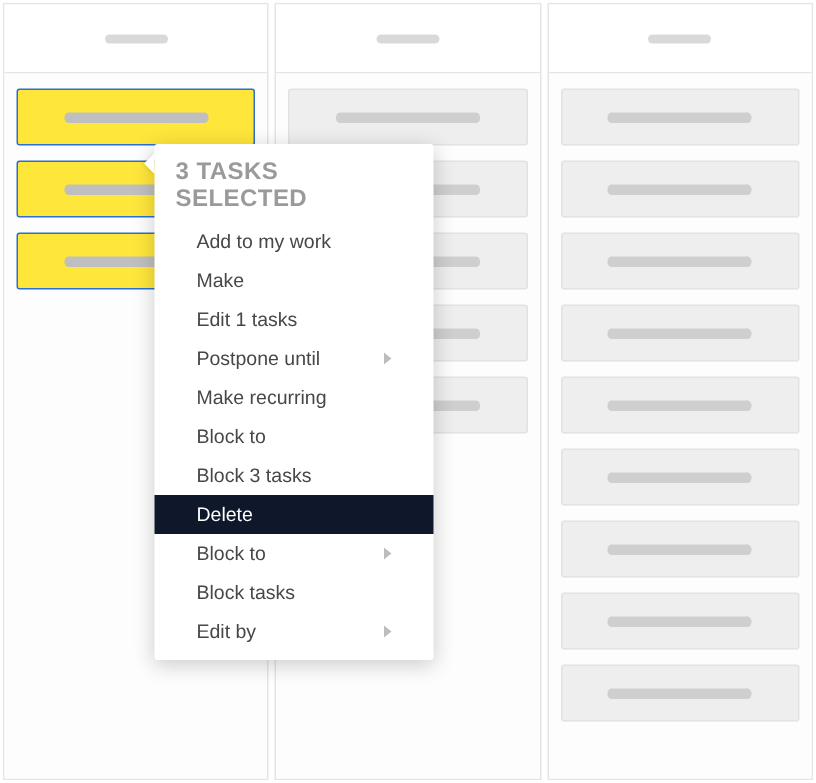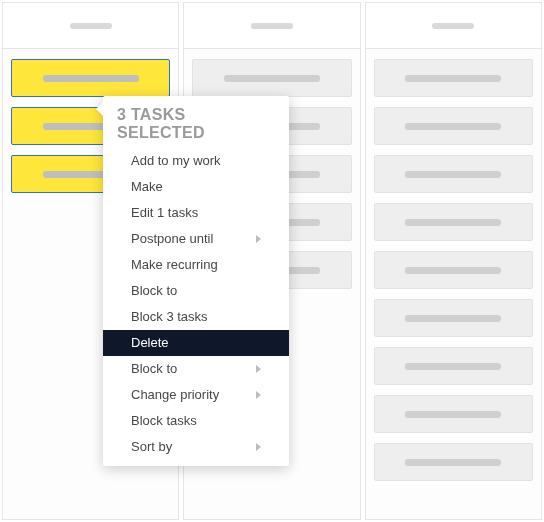--- a/index.html
+++ b/index.html
@@ -219,24 +219,20 @@
         <span>Block 3 tasks</span>
       </div>
       <div class="menu-item highlight">
         <span>Delete</span>
       </div>
       <div class="menu-item">
         <span>Block to</span>
         <span class="chevron"></span>
       </div>
       <div class="menu-item">
-        <span>Change priority</span>
+        <span>Block tasks</span>
+      </div>
+      <div class="menu-item">
+        <span>Edit by</span>
         <span class="chevron"></span>
       </div>
-      <div class="menu-item">
-        <span>Block tasks</span>
-      </div>
-      <div class="menu-item">
-        <span>Sort by</span>
-        <span class="chevron"></span>
-      </div>
     </div>
 </div>
 
 </body></html>

